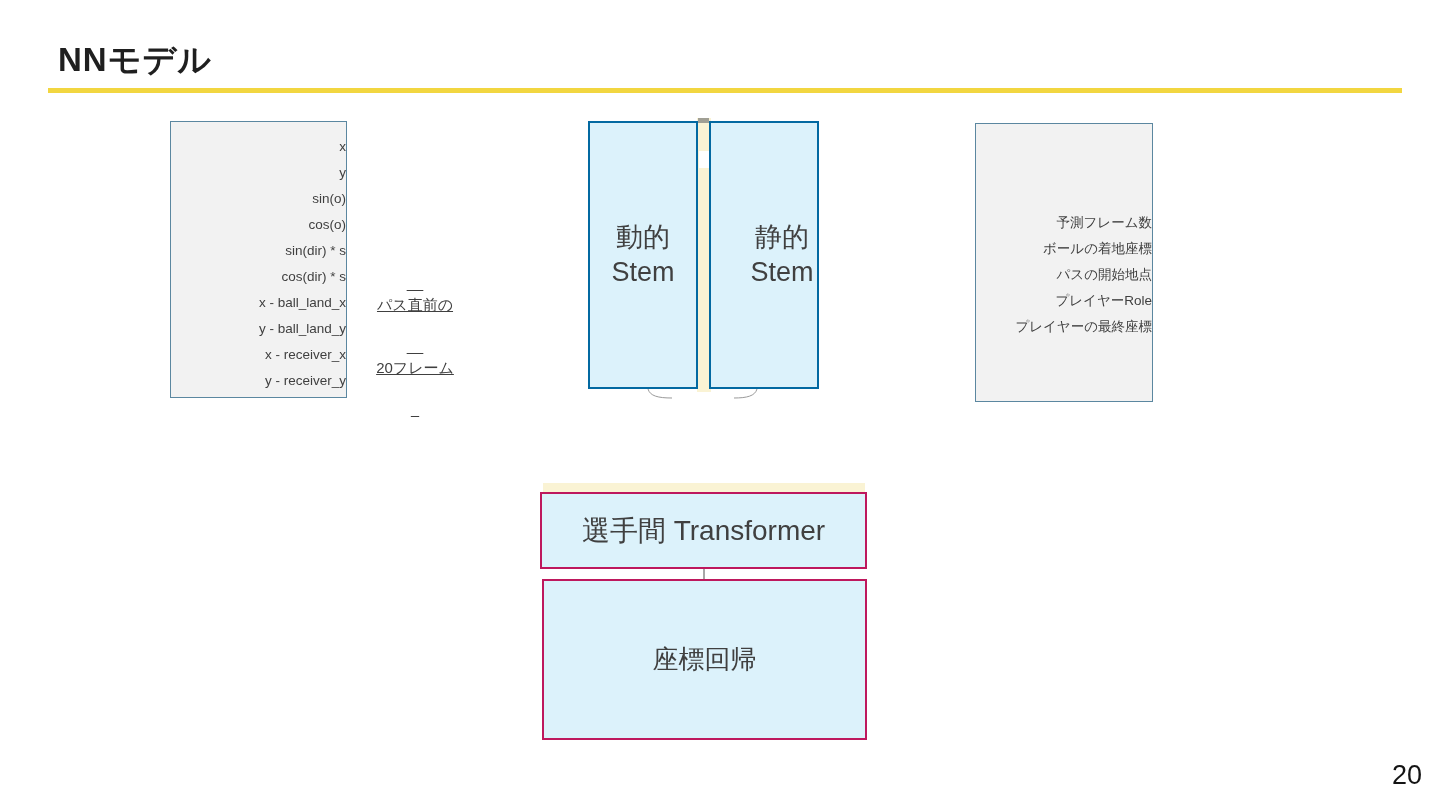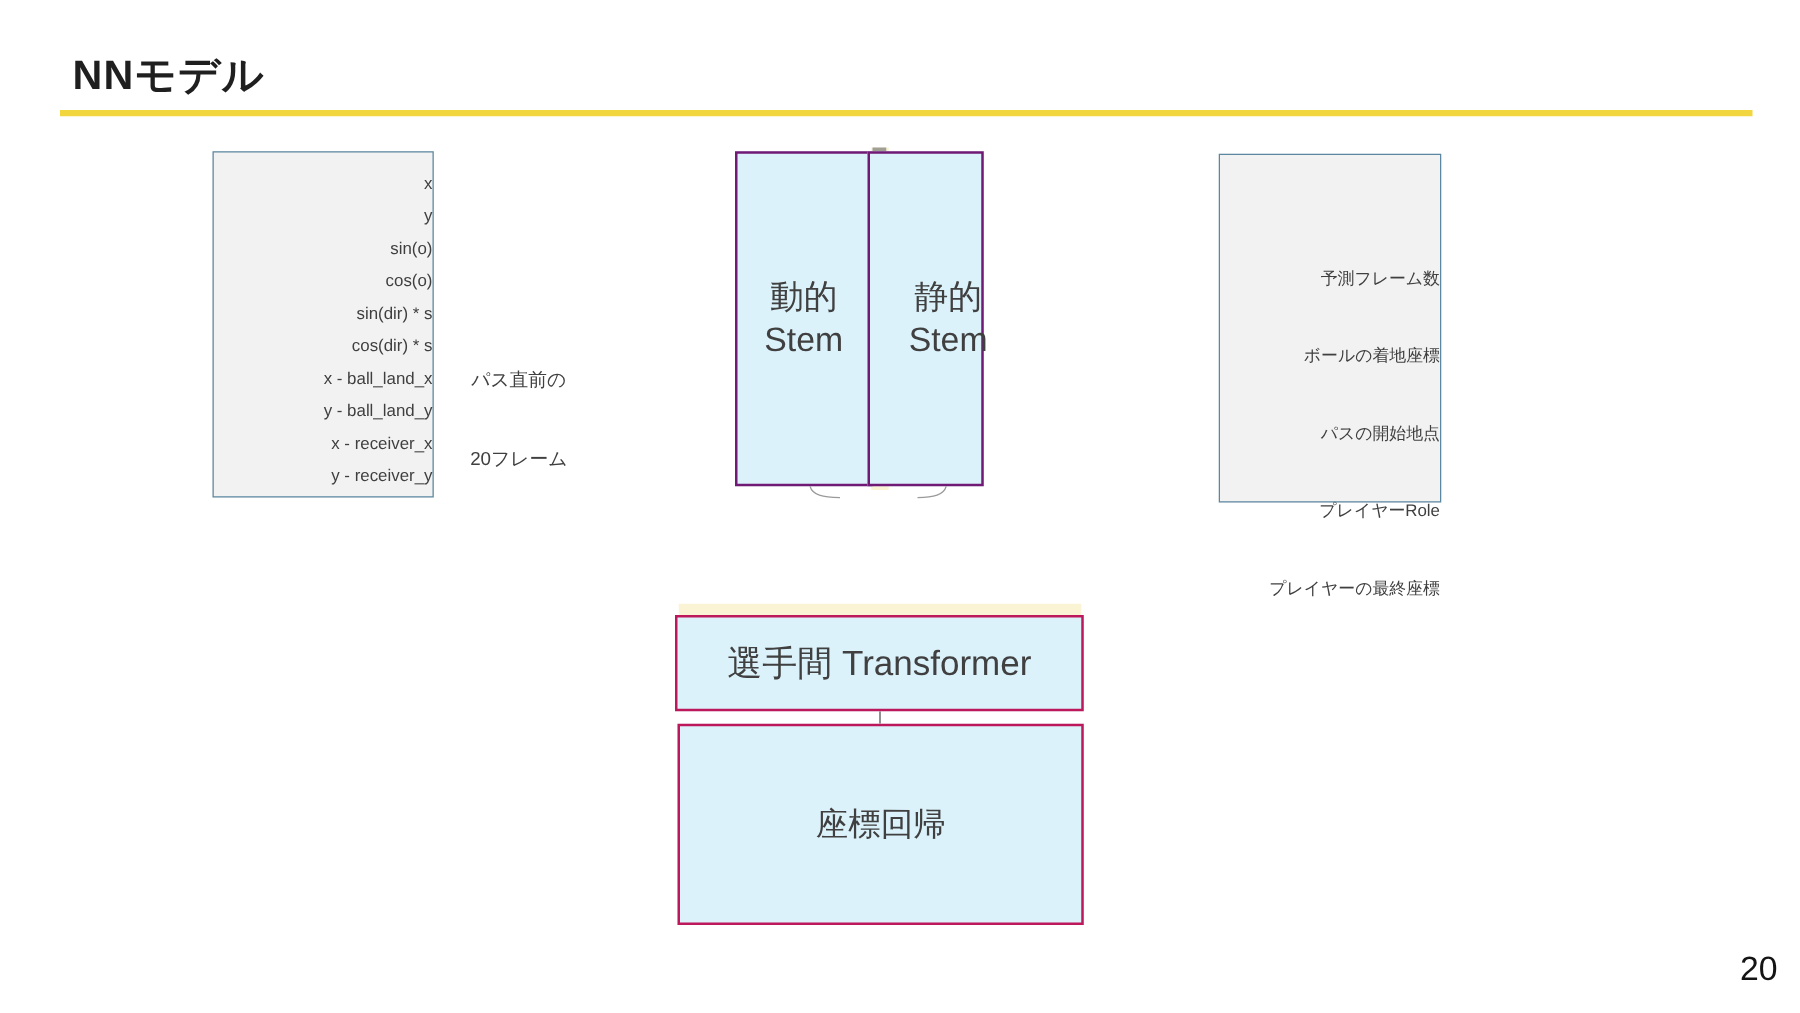--- a/index.html
+++ b/index.html
@@ -16,26 +16,26 @@
   }
   .gray-box{
     background:#F2F2F2;border:1.5px solid #5B87A0;box-sizing:border-box;
   }
   .feature-list{display:flex;flex-direction:column;}
   .feature-item{font-size:13.5px;line-height:26px;color:#3f3f3f;white-space:pre;}
   .blue-box{
     background:#DCF2FB;box-sizing:border-box;display:flex;align-items:center;justify-content:center;
     text-align:center;color:#404040;
   }
-  .stem-box{border:2px solid #701a75;font-size:27px;line-height:35px;}
+  .stem-box{border:2px solid #0369a1;font-size:27px;line-height:35px;}
   .merge-box{border:3px solid #1E5F73;font-size:25px;font-weight:500;}
   .lower-box{border:2px solid #be185d;}
   .cream{background:#FAF3D4;}
   .pass-label{
-    font-size:15px;line-height:21px;color:#404040;text-align:center;white-space:pre;
+    font-size:15px;line-height:21px;color:#404040;text-align:center;white-space:pre;text-decoration:underline;
   }
   .page-number{font-size:27px;color:#141414;}
   svg.connectors{position:absolute;left:0;top:0;pointer-events:none;}
 </style>
 </head>
 <body>
 
 <div class="slide">
 
   <div class="abs page-title">NNモデル</div>
@@ -65,29 +65,29 @@
   <div class="abs" style="left:698px;top:118px;width:11px;height:5px;background:rgba(85,90,95,0.55);"></div>
   <div class="abs" style="left:699px;top:151px;width:10px;height:17px;background:#ffffff;"></div>
 
   <div class="abs blue-box stem-box" style="left:588px;top:121px;width:110px;height:268px;">
     <div>
       <div>動的</div>
       <div>Stem</div>
     </div>
   </div>
 
-  <div class="abs blue-box stem-box" style="left:694px;top:121px;width:93px;height:268px;padding-left:36px;">
+  <div class="abs blue-box stem-box" style="left:709px;top:121px;width:110px;height:268px;padding-left:36px;">
     <div>
       <div>静的</div>
       <div>Stem</div>
     </div>
   </div>
 
   <div class="abs gray-box" style="left:975px;top:123px;width:178px;height:279px;">
-    <div class="feature-list" style="padding:86px 0 0 14px;gap:36px;">
+    <div class="feature-list" style="padding:86px 0 0 14px;">
       <div class="feature-item">予測フレーム数</div>
       <div class="feature-item">ボールの着地座標</div>
       <div class="feature-item">パスの開始地点</div>
       <div class="feature-item">プレイヤーRole</div>
       <div class="feature-item">プレイヤーの最終座標</div>
     </div>
   </div>
 
   <svg class="connectors" width="1440" height="810">
     <path d="M 648 389 C 650 396 658 398 672 398" stroke="#9a9a9a" stroke-width="1" fill="none"></path>

